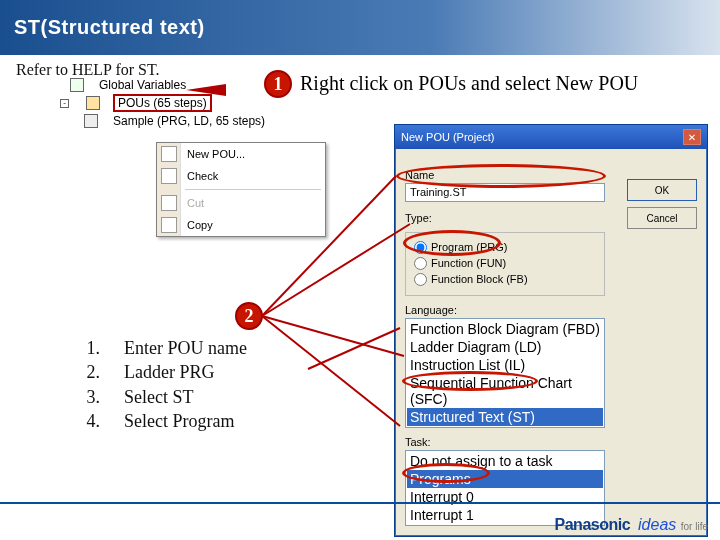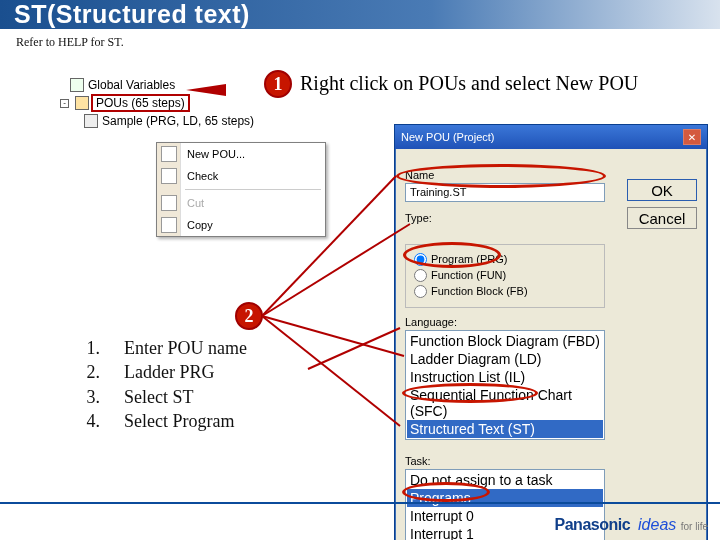--- a/index.html
+++ b/index.html
@@ -8,42 +8,42 @@
     width: 720px;
     height: 540px;
     background: #fff;
     font-family: Arial, sans-serif;
     position: relative;
     overflow: hidden;
   }
   .title-bar {
     background: linear-gradient(to right, #1a4f8f 0%, #4a7bb5 60%, #d8e2ee 100%);
     color: #fff;
-    font-size: 25px;
+    font-size: 20px;
     font-weight: bold;
-    padding: 0 14px;
+    padding: 16px 14px;
     letter-spacing: 0.5px;
   }
   .subtitle {
     font-family: "Times New Roman", serif;
-    font-size: 12px;
+    font-size: 16px;
     padding: 6px 16px 2px;
     color: #111;
   }
   .content { position: absolute; left: 0; right: 0; top: 66px; bottom: 40px; }
 
   
   .tree {
     position: absolute;
     left: 60px; top: 10px;
     font-family: "MS PGothic", Arial, sans-serif;
     font-size: 12px;
     color: #000;
   }
-  .node { display: flex; align-items: center; gap: 4px; height: 18px; }
+  .node { display: flex; align-items: center; gap: 15px; height: 18px; }
   .nicon { width: 14px; height: 14px; display: inline-block; border: 1px solid #666; background: #efe; }
   .nicon.b2 { background: #fee3a3; }
   .nicon.b3 { background: #eee; }
   .highlight { background: #fff; outline: 2px solid #b00000; padding: 0 3px; }
   .exp { width: 9px; height: 9px; border: 1px solid #666; display: inline-flex; align-items: center; justify-content: center; font-size: 8px; line-height: 1; margin-right: 2px; }
 
   
   .ctx {
     position: absolute;
     left: 156px; top: 76px;
@@ -118,36 +118,36 @@
   }
   .dlg .tb .x { width: 18px; height: 16px; background: #d45a3f; color: #fff; display: flex; align-items: center; justify-content: center; font-size: 10px; border: 1px solid #fff3; }
   .dlg .body { padding: 16px 10px 10px; position: relative; }
   .lbl { margin: 4px 0 2px; }
   .inp {
     width: 200px; height: 19px;
     background: #fff; border: 1px solid #7f9db9;
     padding: 2px 4px; font-size: 11px;
     color: #000;
   }
-  .group { border: 1px solid #bbb; padding: 6px 8px 8px; margin-top: 20px; width: 200px; }
+  .group { border: 1px solid #bbb; padding: 6px 8px 8px; margin-top: 8px; width: 200px; }
   .radio { display: flex; align-items: center; gap: 4px; height: 16px; }
   .radio input { margin: 0; }
   .listbox {
     width: 200px; height: auto;
     background: #fff; border: 1px solid #7f9db9;
     font-size: 14px; padding: 1px;
   }
   .listbox .opt { padding: 1px 3px; }
   .listbox .sel { background: #316ac5; color: #fff; }
   .btn {
     position: absolute; right: 10px;
     width: 70px; height: 22px;
     background: #ece9d8;
     border: 1px solid #888;
-    font-size: 15px;
+    font-size: 10px;
     display: flex; align-items: center; justify-content: center;
   }
   .btn.ok { top: 30px; outline: 1px solid #2a5db0; outline-offset: -1px; }
   .btn.cancel { top: 58px; }
   .ring { position: absolute; border: 3px solid #c71500; border-radius: 50%/50%; pointer-events: none; }
 
   
   .footer {
     position: absolute; left: 0; right: 0; bottom: 0;
     height: 38px;
@@ -268,21 +268,21 @@
       <div class="lbl" style="margin-top:8px">Language:</div>
       <div class="listbox" style="position:relative">
         <div class="opt">Function Block Diagram (FBD)</div>
         <div class="opt">Ladder Diagram (LD)</div>
         <div class="opt">Instruction List (IL)</div>
         <div class="opt">Sequential Function Chart (SFC)</div>
         <div class="opt sel">Structured Text (ST)</div>
         <div class="ring" style="left:-4px; top:52px; width:136px; height:20px;"></div>
       </div>
 
-      <div class="lbl" style="margin-top:15px">Task:</div>
+      <div class="lbl" style="margin-top:8px">Task:</div>
       <div class="listbox" style="position:relative">
         <div class="opt">Do not assign to a task</div>
         <div class="opt sel">Programs</div>
         <div class="opt">Interrupt 0</div>
         <div class="opt">Interrupt 1</div>
         <div class="ring" style="left:-4px; top:12px; width:88px; height:20px;"></div>
       </div>
     </div>
   </div>
 

